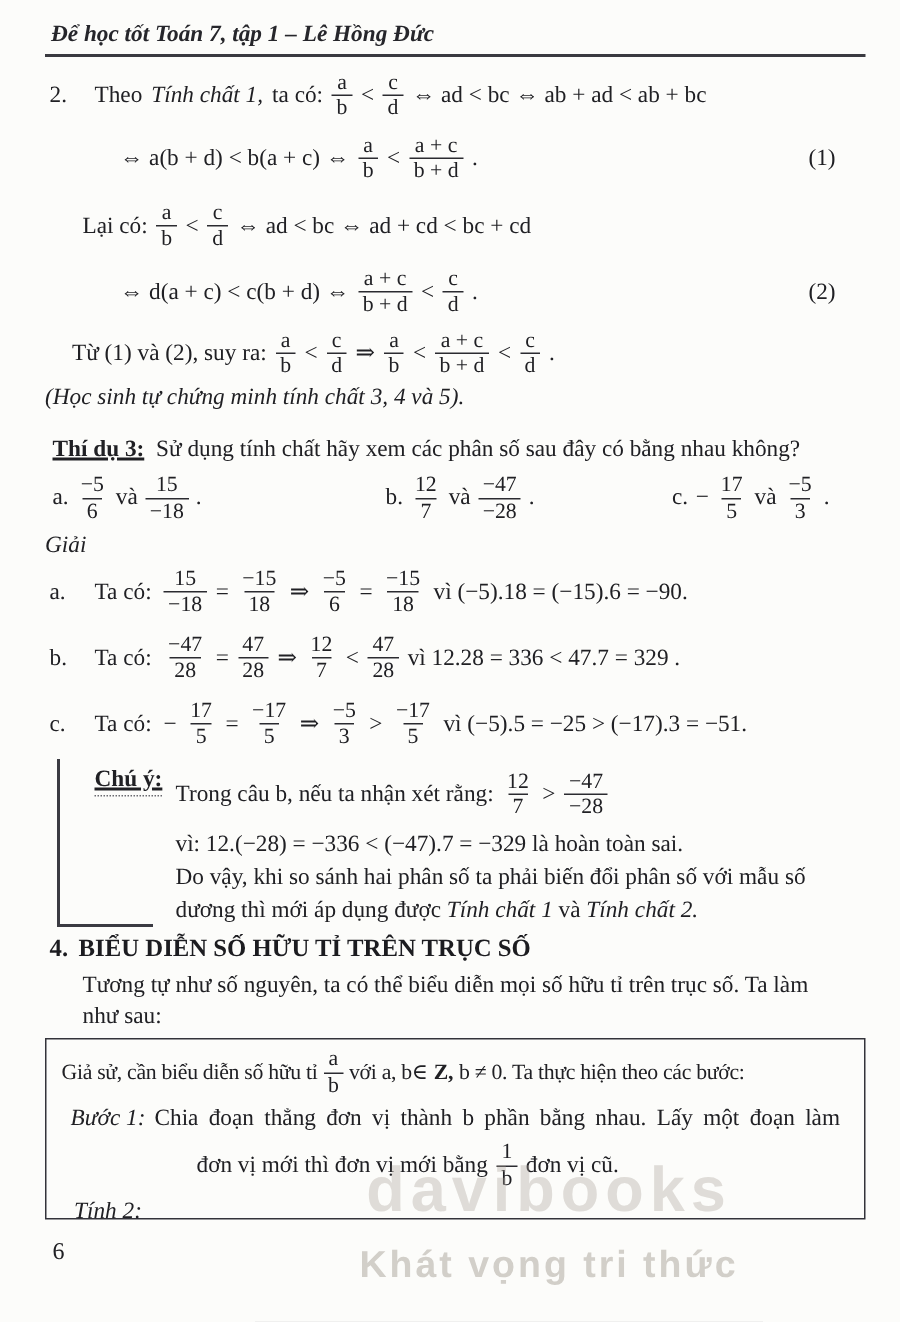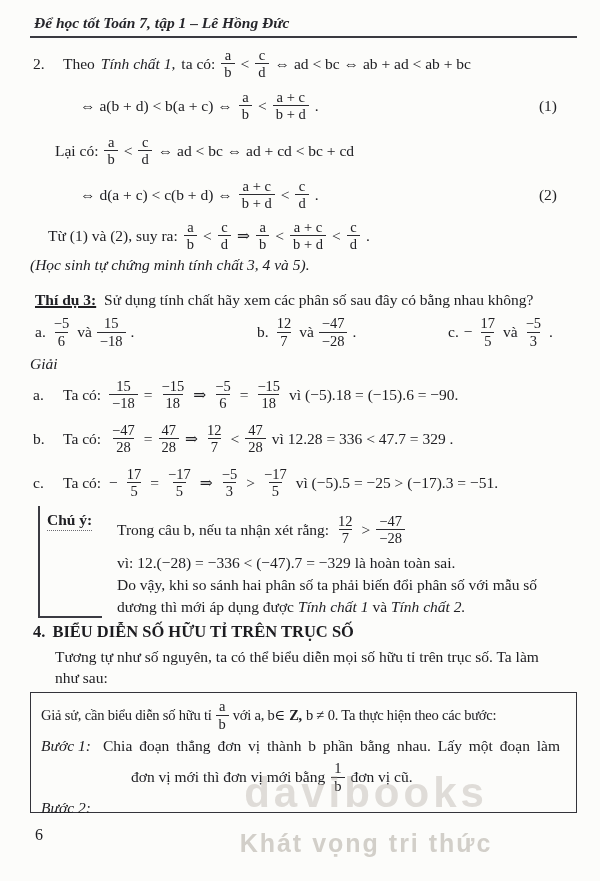--- a/index.html
+++ b/index.html
@@ -39,33 +39,33 @@
   #r-abc{margin-top:2px;min-height:42px;}
   #r-abc .abc-item{display:flex;align-items:center;gap:5px;}
   #r-abc .col-a{width:216px;}
   #r-abc .col-b{width:185px;}
   #r-giai{margin-top:1px;font-style:italic;}
   #r-a,#r-b,#r-c{min-height:42px;}
   #r-b,#r-c{margin-top:2px;}
   .chuy{margin-top:2px;margin-left:8px;position:relative;height:112px;
         border-left:2px solid #3b3b42;}
   .chuy::after{content:"";position:absolute;left:0;bottom:0;width:62px;border-bottom:2px solid #3b3b42;}
-  .chuy-label{position:absolute;left:7px;top:4px;font-weight:bold;
-        text-decoration-thickness:1.5px;
+  .chuy-label{position:absolute;left:23px;top:4px;font-weight:bold;
+        text-decoration:underline;text-decoration-thickness:1.5px;
         border-bottom:1px dotted #6a6a70;padding-bottom:1px;}
   .chuy-body{margin-left:77px;padding-top:2px;}
   .chuy-body .mrow{min-height:44px;}
   .chuy-body .tline{line-height:22px;}
   #h4{margin-top:4px;display:flex;gap:7px;font-weight:bold;font-size:16.5px;color:#1c1c20;}
   #para{margin-top:4px;}
   #para .pline{line-height:21px;margin-left:25px;white-space:nowrap;}
   .stepsbox{margin-top:4px;height:121px;border:1.5px solid #33333a;
         padding:2px 10px;box-sizing:border-box;}
   .stepsbox .intro{min-height:40px;gap:4px;font-size:14.5px;letter-spacing:-0.2px;}
-  .steprow{display:flex;gap:0;line-height:22px;}
+  .steprow{display:flex;gap:0;line-height:22px;text-align:center;}
   .steplabel{font-style:italic;width:62px;flex:0 0 62px;}
   .steptext{word-spacing:3px;}
   .step1b{min-height:40px;margin-left:90px;}
   .footer{margin-top:12px;padding-left:35px;font-size:16px;}
   .wm{position:absolute;left:148px;top:760px;width:436px;text-align:center;
       z-index:4;pointer-events:none;font-family:"Liberation Sans","DejaVu Sans",sans-serif;}
   .wm1{font-size:42px;font-weight:bold;line-height:66px;letter-spacing:4px;
        color:rgba(168,161,151,0.35);}
   .wm2{font-size:25px;font-weight:bold;letter-spacing:2px;margin-top:2px;
        color:rgba(168,161,151,0.50);}
@@ -353,21 +353,21 @@
       </div>
       <div class="mrow step1b">
         <span>đơn vị mới thì đơn vị mới bằng</span>
         <span class="frac">
             <span class="num">1</span>
             <span class="den">b</span>
           </span>
         <span>đơn vị cũ.</span>
       </div>
       <div class="steprow">
-        <span class="steplabel">Bước 2:</span>
+        <span class="steplabel">Tính 2:</span>
       </div>
     </div>
 
   </div>
 
   <div class="footer">6</div>
 
   <div class="wm">
     <div class="wm1">davibooks</div>
     <div class="wm2">Khát vọng tri thức</div>

